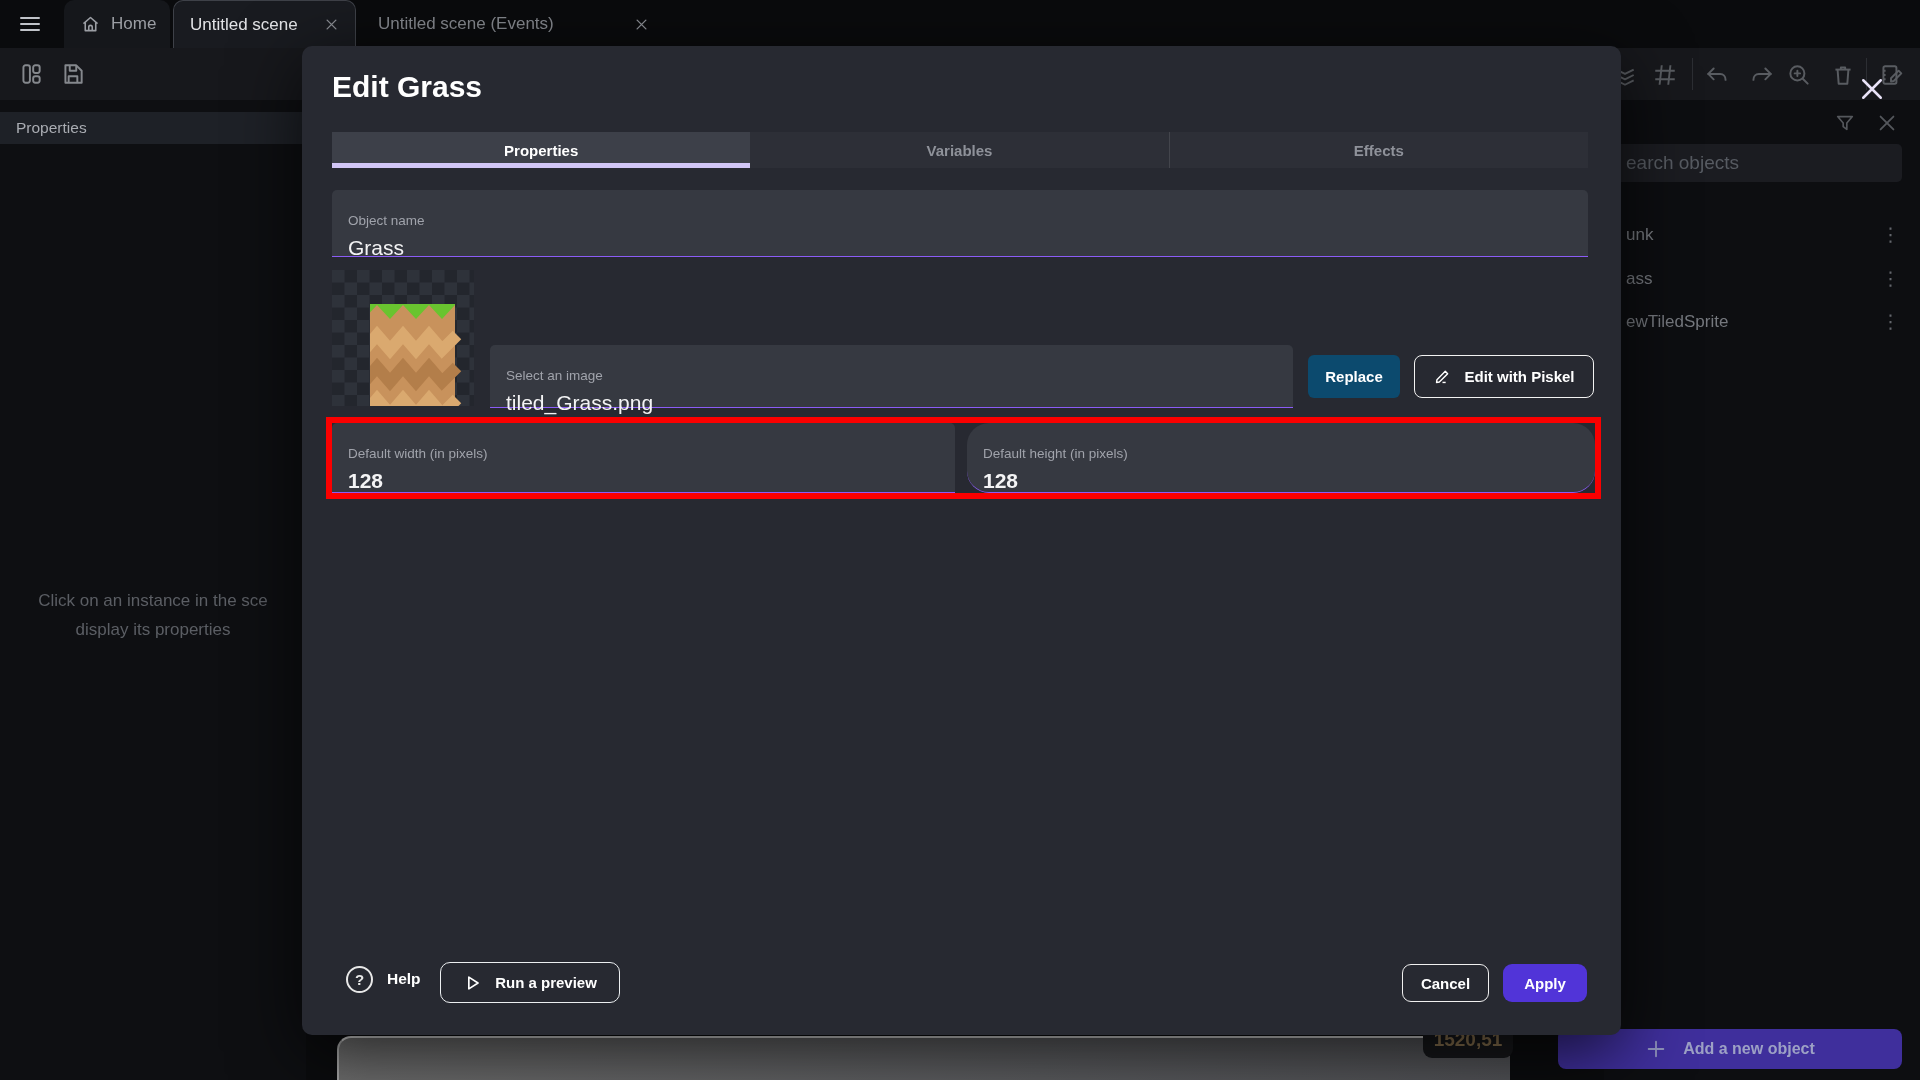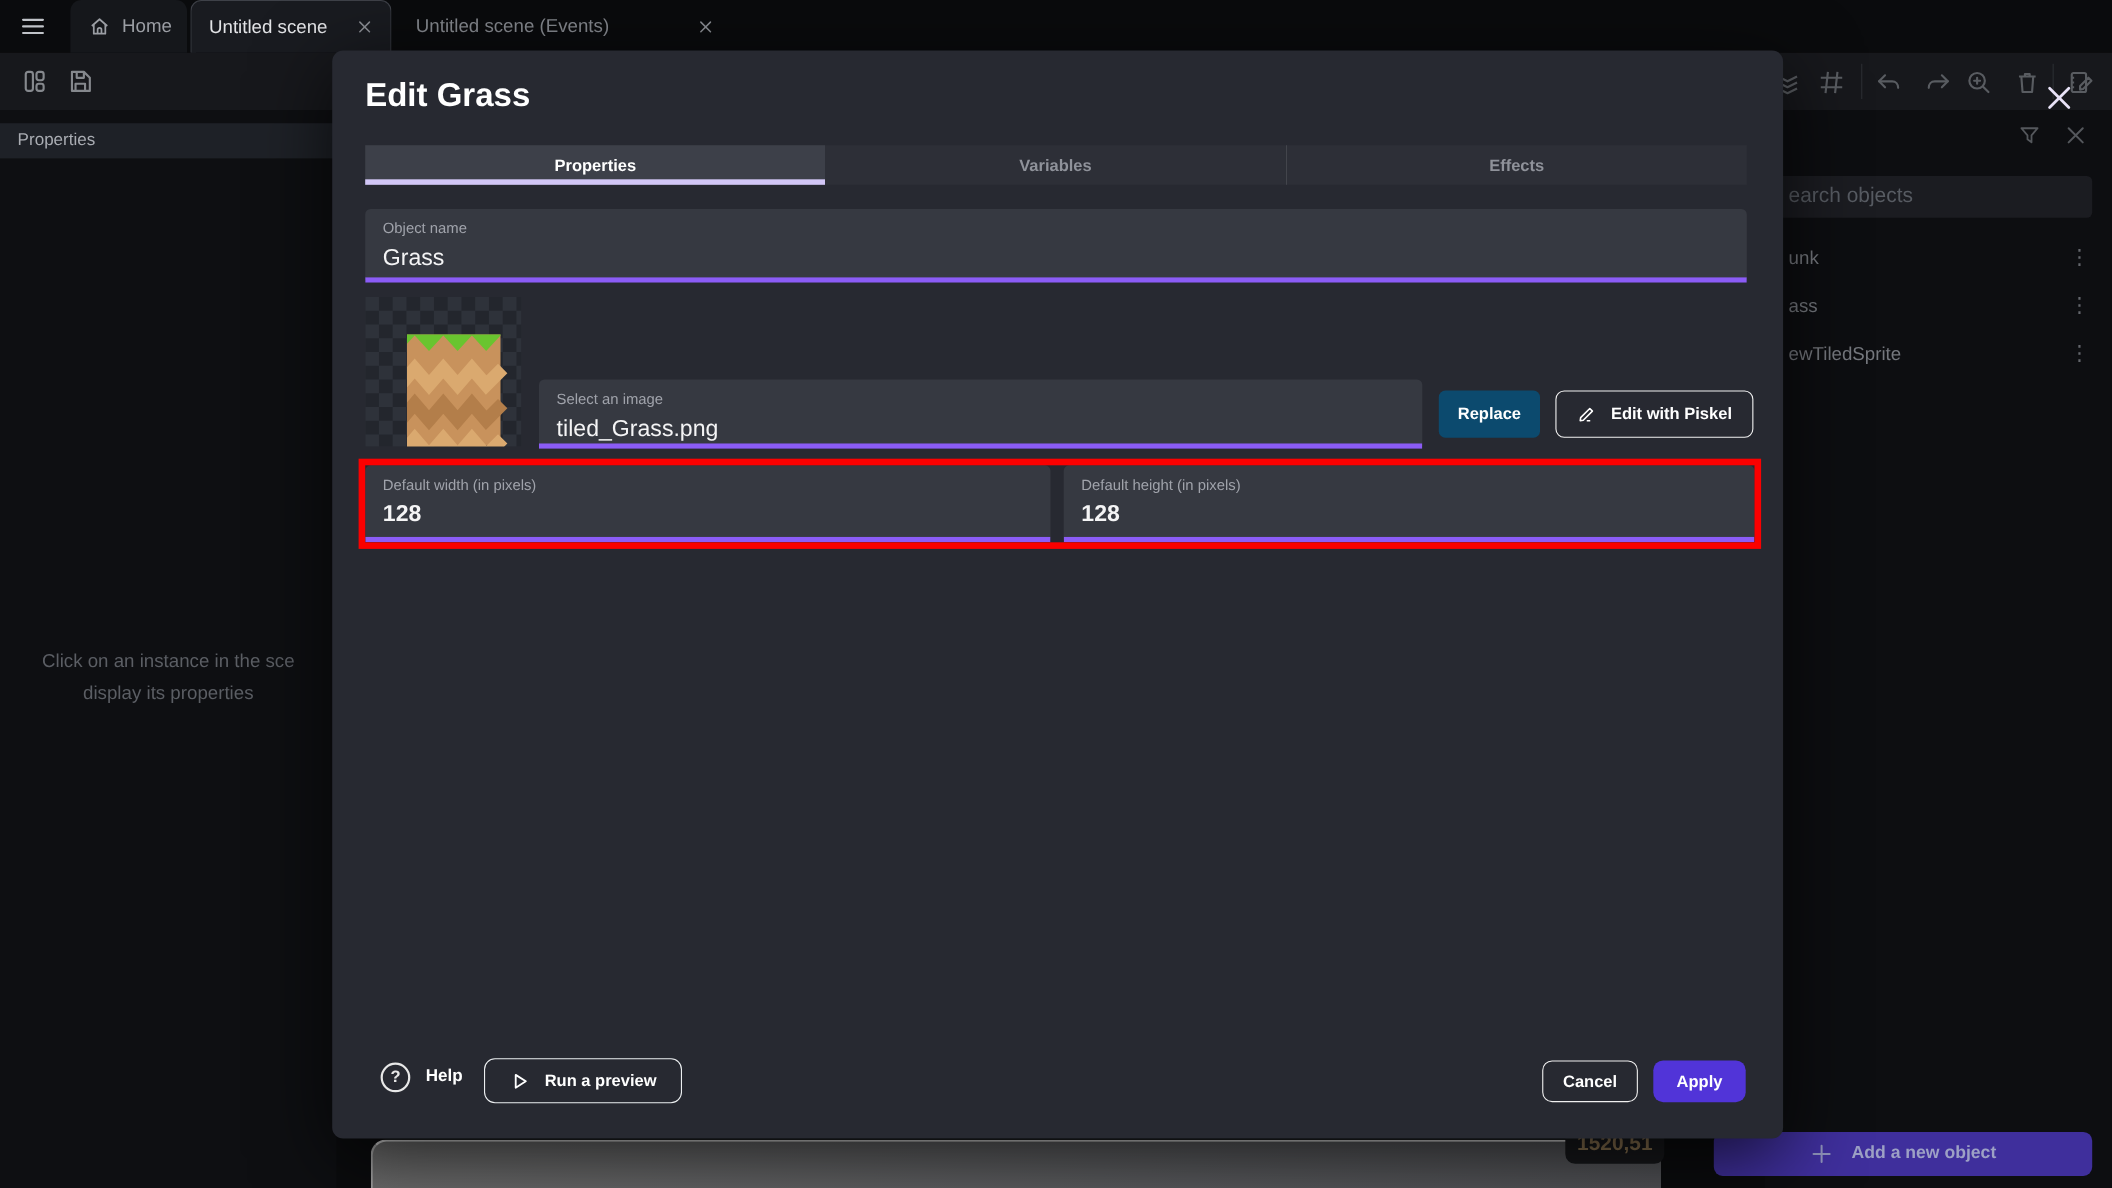--- a/index.html
+++ b/index.html
@@ -31,21 +31,21 @@
   
   .left-panel { position:absolute; left:0; top:100px; width:306px; height:980px; background:#0e0f12; overflow:hidden; }
   .left-panel-header { position:absolute; left:0; top:12px; width:100%; height:32px; background:#1e2127;
                        color:#a9acb2; font-size:15.5px; line-height:32px; padding-left:16px; }
   .left-empty { position:absolute; left:0; top:486px; width:100%; text-align:center;
                 color:#5b5e64; font-size:17px; line-height:29px; }
 
   
   .right-panel { position:absolute; left:1604px; top:100px; width:316px; height:980px; background:#0d0e11; }
   .rp-header-icon { position:absolute; width:22px; height:22px; color:#54575c; cursor:pointer; }
-  .search-box { position:absolute; left:-14px; top:60px; width:312px; height:38px; background:#1b1c21;
+  .search-box { position:absolute; left:-14px; top:44px; width:312px; height:38px; background:#1b1c21;
                 border-radius:5px; color:#575b62; font-size:19px; line-height:38px; padding-left:36px; cursor:text; }
   .obj-row { position:absolute; left:0; width:100%; height:45px; cursor:pointer; }
   .obj-row .oname { position:absolute; left:22px; top:12px; font-size:17px; color:#75787e; }
   .obj-row .kebab { position:absolute; right:20px; top:10px; font-size:19px; color:#63666c; line-height:24px; cursor:pointer; }
   .add-btn { position:absolute; left:-46px; top:929px; width:344px; height:40px; background:#3f2f9c; border-radius:8px;
              display:flex; align-items:center; justify-content:center; gap:16px;
              color:#9da1c5; font-weight:bold; font-size:16px; cursor:pointer; }
   .add-btn svg { color:#8f93bb; }
 
   
@@ -63,37 +63,37 @@
   .modal-close { position:absolute; left:1555px; top:28px; width:30px; height:30px; color:#e9e3f8; cursor:pointer; }
 
   .mtabs { position:absolute; left:30px; top:86px; width:1256px; height:36px; display:flex; }
   .mtab { flex:1 1 0; background:#2d2f37; color:#8f929a; font-weight:bold; font-size:15px;
           display:flex; align-items:center; justify-content:center; position:relative; cursor:pointer; }
   .mtab + .mtab { border-left:1px solid #43454c; }
   .mtab.active { background:#3d4049; color:#ffffff; border-left:none; }
   .mtab.active + .mtab { border-left:none; }
   .mtab.active::after { content:""; position:absolute; left:0; right:0; bottom:0; height:5px; background:#d2c6f6; }
 
-  .field { position:absolute; background:#363941; border-radius:5px 5px 0 0; border-bottom:5px solid #8b5cf6;
-           padding:10px 16px; cursor:text; }
+  .field { position:absolute; background:#363941; border-radius:5px 5px 0 0; border-bottom:1px solid #8b5cf6;
+           padding:23px 16px; cursor:text; }
   .flabel { font-size:13.5px; color:#a0a3ab; margin-bottom:8px; }
   .fvalue { font-size:21px; color:#f4f4f5; }
 
   .field-objname { left:30px; top:144px; width:1256px; height:67px; }
   .thumb { position:absolute; left:30px; top:224px; width:142px; height:136px; cursor:pointer; }
   .field-image { left:188px; top:299px; width:803px; height:63px; }
 
   .btn { display:flex; align-items:center; justify-content:center; gap:12px; font-weight:bold;
          font-size:15px; color:#ffffff; cursor:pointer; border-radius:6px; }
   .btn-replace { position:absolute; left:1006px; top:309px; width:92px; height:43px; background:#0c4a6e; }
   .btn-piskel  { position:absolute; left:1112px; top:309px; width:180px; height:43px; border:1.5px solid #f2f2f2; border-radius:8px; }
 
   .red-rect { position:absolute; left:24px; top:371px; width:1275px; height:82px; border:6px solid #fb0000; z-index:4; pointer-events:none; }
   .field-width  { left:30px;  top:377px; width:623px; height:70px; }
-  .field-height { left:665px; top:377px; width:628px; height:70px; }
+  .field-height { left:665px; top:377px; width:628px; height:70px;border-radius:22px; }
   .field-width .fvalue, .field-height .fvalue { font-weight:bold; }
 
   .help-btn { position:absolute; left:44px; top:916px; height:34px; display:flex; align-items:center; gap:14px;
               color:#ffffff; font-weight:bold; font-size:15.5px; cursor:pointer; }
   .help-circ { width:27px; height:27px; border:2px solid #e8e8e8; border-radius:50%; color:#e8e8e8;
                font-size:15px; font-weight:bold; display:flex; align-items:center; justify-content:center; }
   .btn-preview { position:absolute; left:138px; top:916px; width:180px; height:41px; border:1.5px solid #eceff1; border-radius:10px; }
   .btn-cancel  { position:absolute; left:1100px; top:918px; width:87px; height:38px; border:1.5px solid #f0f0f0; border-radius:9px; }
   .btn-apply   { position:absolute; left:1201px; top:918px; width:84px; height:38px; background:#5134d8; border-radius:9px; }
 </style>

